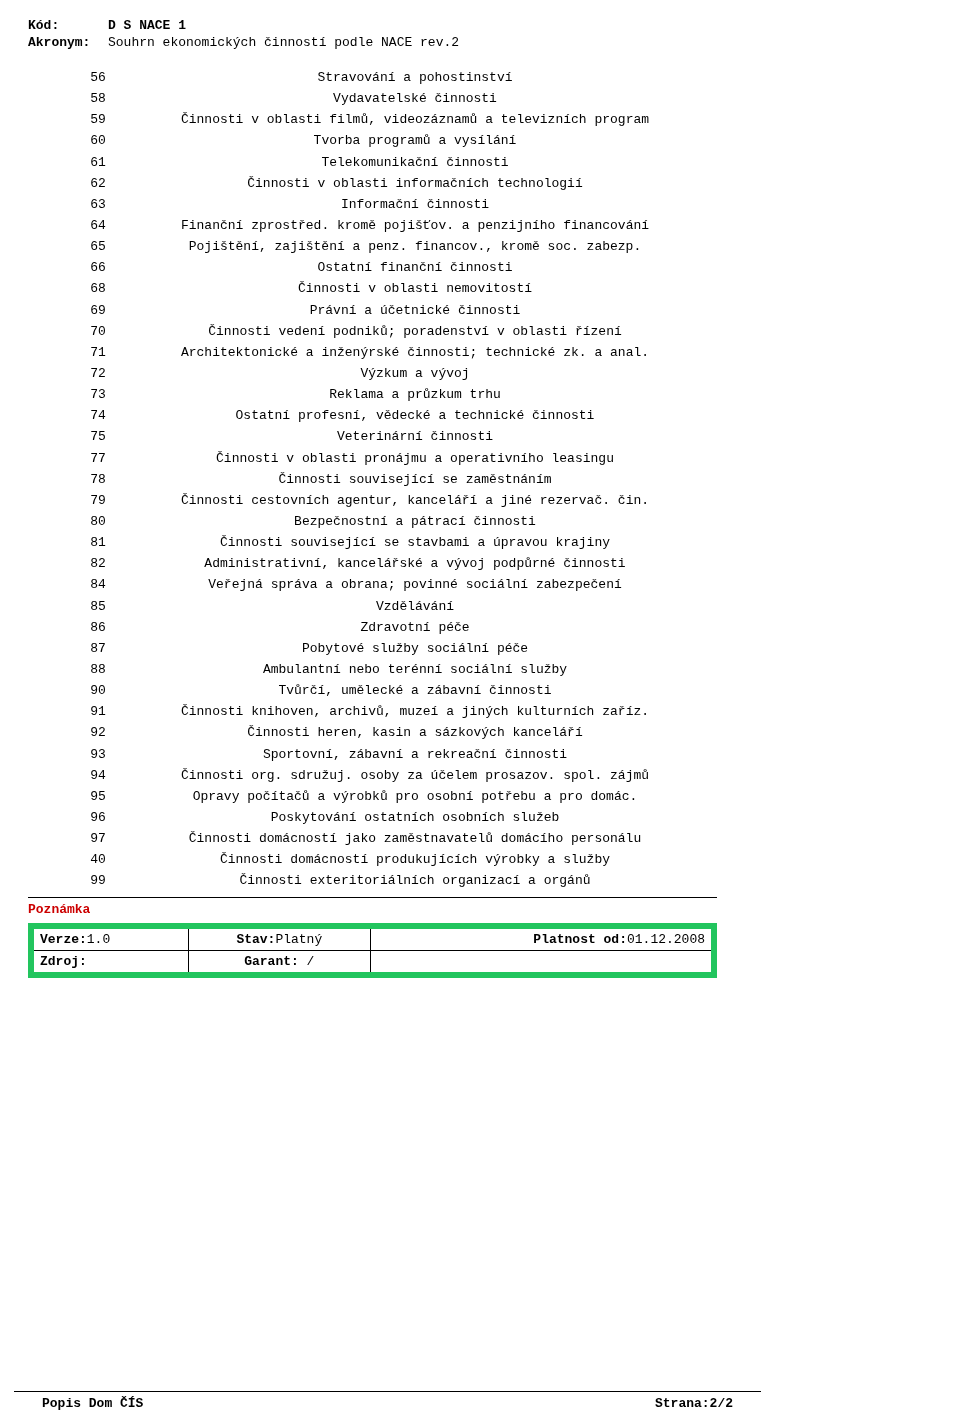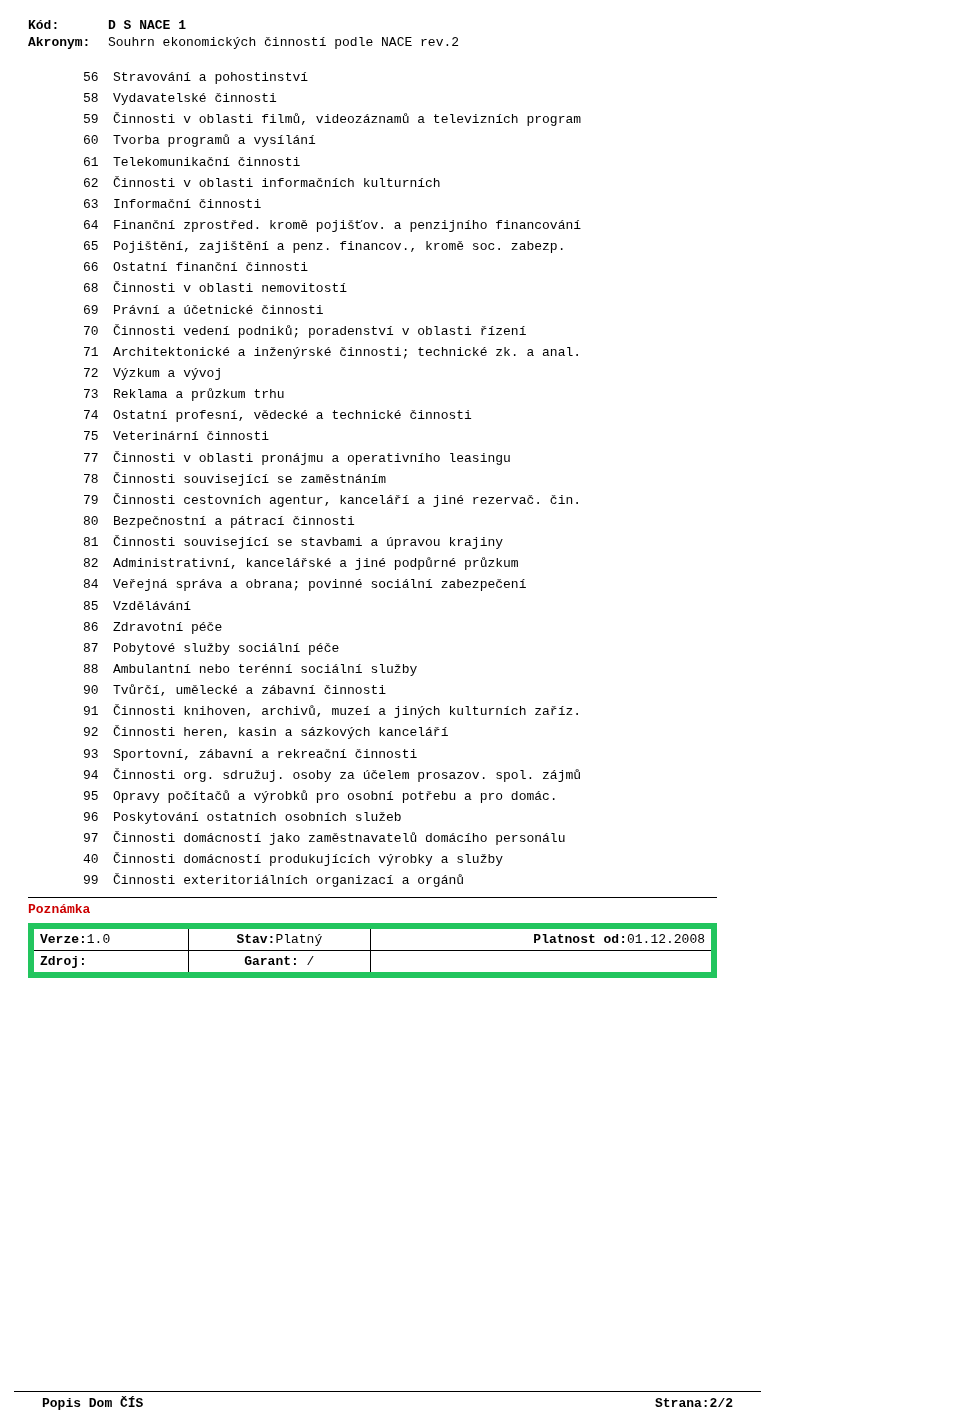--- a/index.html
+++ b/index.html
@@ -52,20 +52,21 @@
 
     .content-section {
       margin-top: 10px;
     }
 
     .content-row {
       display: flex;
       align-items: baseline;
       margin-bottom: 1px;
       line-height: 1.55;
+      text-align: center;
     }
 
     .row-number {
       min-width: 85px;
       font-size: 13px;
       padding-left: 55px;
     }
 
     .row-text {
       font-size: 13px;
@@ -164,21 +165,21 @@
       <div class="content-row">
         <span class="row-number">60</span>
         <span class="row-text">Tvorba programů a vysílání</span>
       </div>
       <div class="content-row">
         <span class="row-number">61</span>
         <span class="row-text">Telekomunikační činnosti</span>
       </div>
       <div class="content-row">
         <span class="row-number">62</span>
-        <span class="row-text">Činnosti v oblasti informačních kulturních</span>
+        <span class="row-text">Činnosti v oblasti informačních technologií</span>
       </div>
       <div class="content-row">
         <span class="row-number">63</span>
         <span class="row-text">Informační činnosti</span>
       </div>
       <div class="content-row">
         <span class="row-number">64</span>
         <span class="row-text">Finanční zprostřed. kromě pojišťov. a penzijního financování</span>
       </div>
       <div class="content-row">
@@ -236,21 +237,21 @@
       <div class="content-row">
         <span class="row-number">80</span>
         <span class="row-text">Bezpečnostní a pátrací činnosti</span>
       </div>
       <div class="content-row">
         <span class="row-number">81</span>
         <span class="row-text">Činnosti související se stavbami a úpravou krajiny</span>
       </div>
       <div class="content-row">
         <span class="row-number">82</span>
-        <span class="row-text">Administrativní, kancelářské a jiné podpůrné průzkum</span>
+        <span class="row-text">Administrativní, kancelářské a vývoj podpůrné činnosti</span>
       </div>
       <div class="content-row">
         <span class="row-number">84</span>
         <span class="row-text">Veřejná správa a obrana; povinné sociální zabezpečení</span>
       </div>
       <div class="content-row">
         <span class="row-number">85</span>
         <span class="row-text">Vzdělávání</span>
       </div>
       <div class="content-row">

